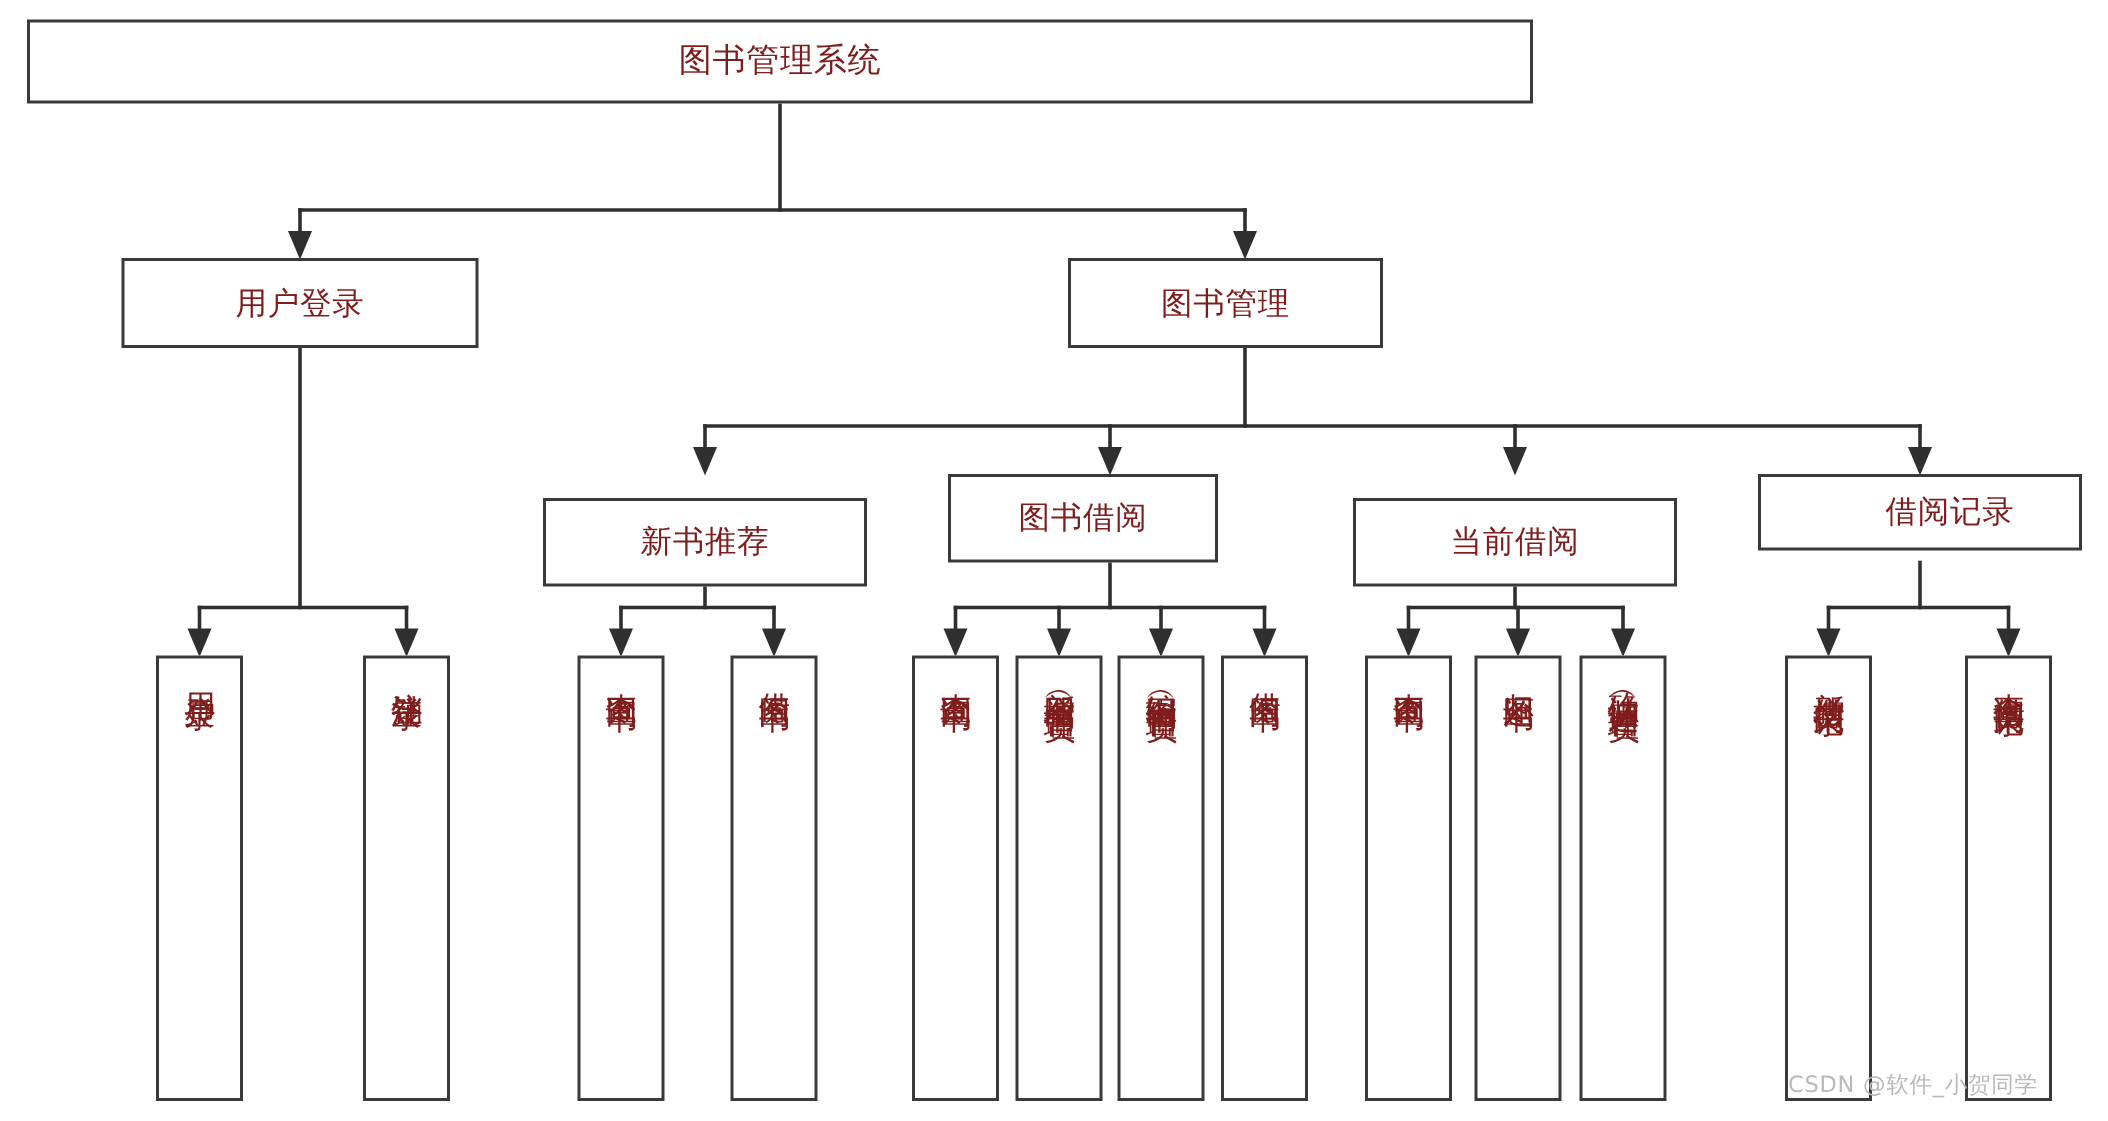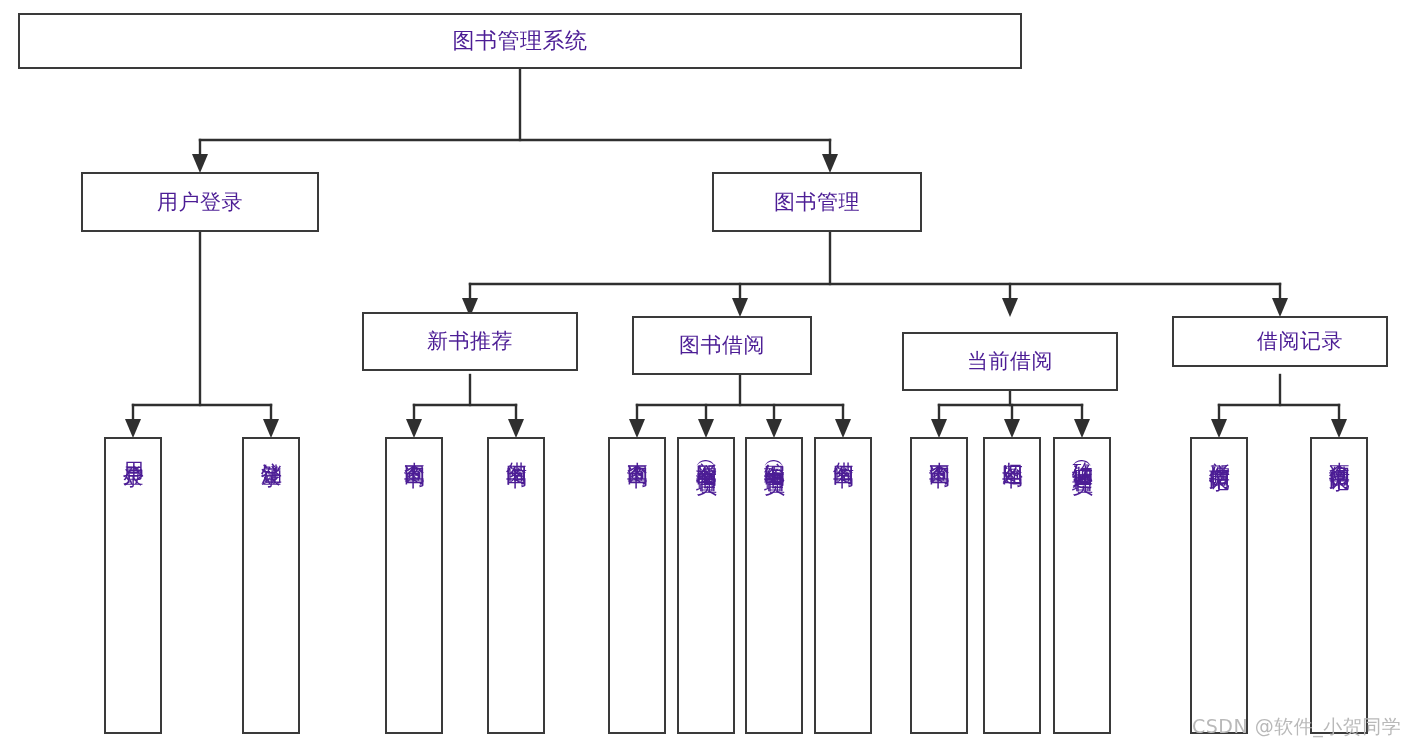--- a/index.html
+++ b/index.html
@@ -26,21 +26,21 @@
     pointer-events: none;
   }
   .node {
     position: absolute;
     box-sizing: border-box;
     background: #ffffff;
     border: 2.4px solid #3a3a3a;
     display: flex;
     align-items: center;
     justify-content: center;
-    color: #4c1d95;
+    color: #7f1d1d;
   }
   .node .lbl {
     display: block;
     text-align: center;
     line-height: 1.0;
     white-space: nowrap;
   }
   
   .node.horiz .lbl {
     font-size: 21px;
@@ -57,21 +57,21 @@
   .node.vert .lbl {
     writing-mode: vertical-rl;
     text-orientation: upright;
     font-size: 21px;
     line-height: 1.18;
     letter-spacing: 2px;
     white-space: nowrap;
   }
   .watermark {
     position: absolute;
-    font-size: 19px;
+    font-size: 15px;
     color: #b9b9b9;
     white-space: nowrap;
     letter-spacing: 0.5px;
   }
 </style>
 </head>
 <body>
 
 <div id="canvas">
 
@@ -134,21 +134,21 @@
     <span class="lbl">图书管理系统</span>
   </div>
 
   <div class="node horiz" style="left:81px; top:172px; width:238px; height:60px;">
     <span class="lbl">用户登录</span>
   </div>
   <div class="node horiz" style="left:712px; top:172px; width:210px; height:60px;">
     <span class="lbl">图书管理</span>
   </div>
 
-  <div class="node horiz" style="left:362px; top:312px; width:216px; height:59px;">
+  <div class="node horiz" style="left:362px; top:332px; width:216px; height:59px;">
     <span class="lbl">新书推荐</span>
   </div>
   <div class="node horiz" style="left:632px; top:316px; width:180px; height:59px;">
     <span class="lbl">图书借阅</span>
   </div>
   <div class="node horiz" style="left:902px; top:332px; width:216px; height:59px;">
     <span class="lbl">当前借阅</span>
   </div>
   <div class="node horiz" style="left:1172px; top:316px; width:216px; height:51px;padding-left:40px;">
     <span class="lbl">借阅记录</span>

